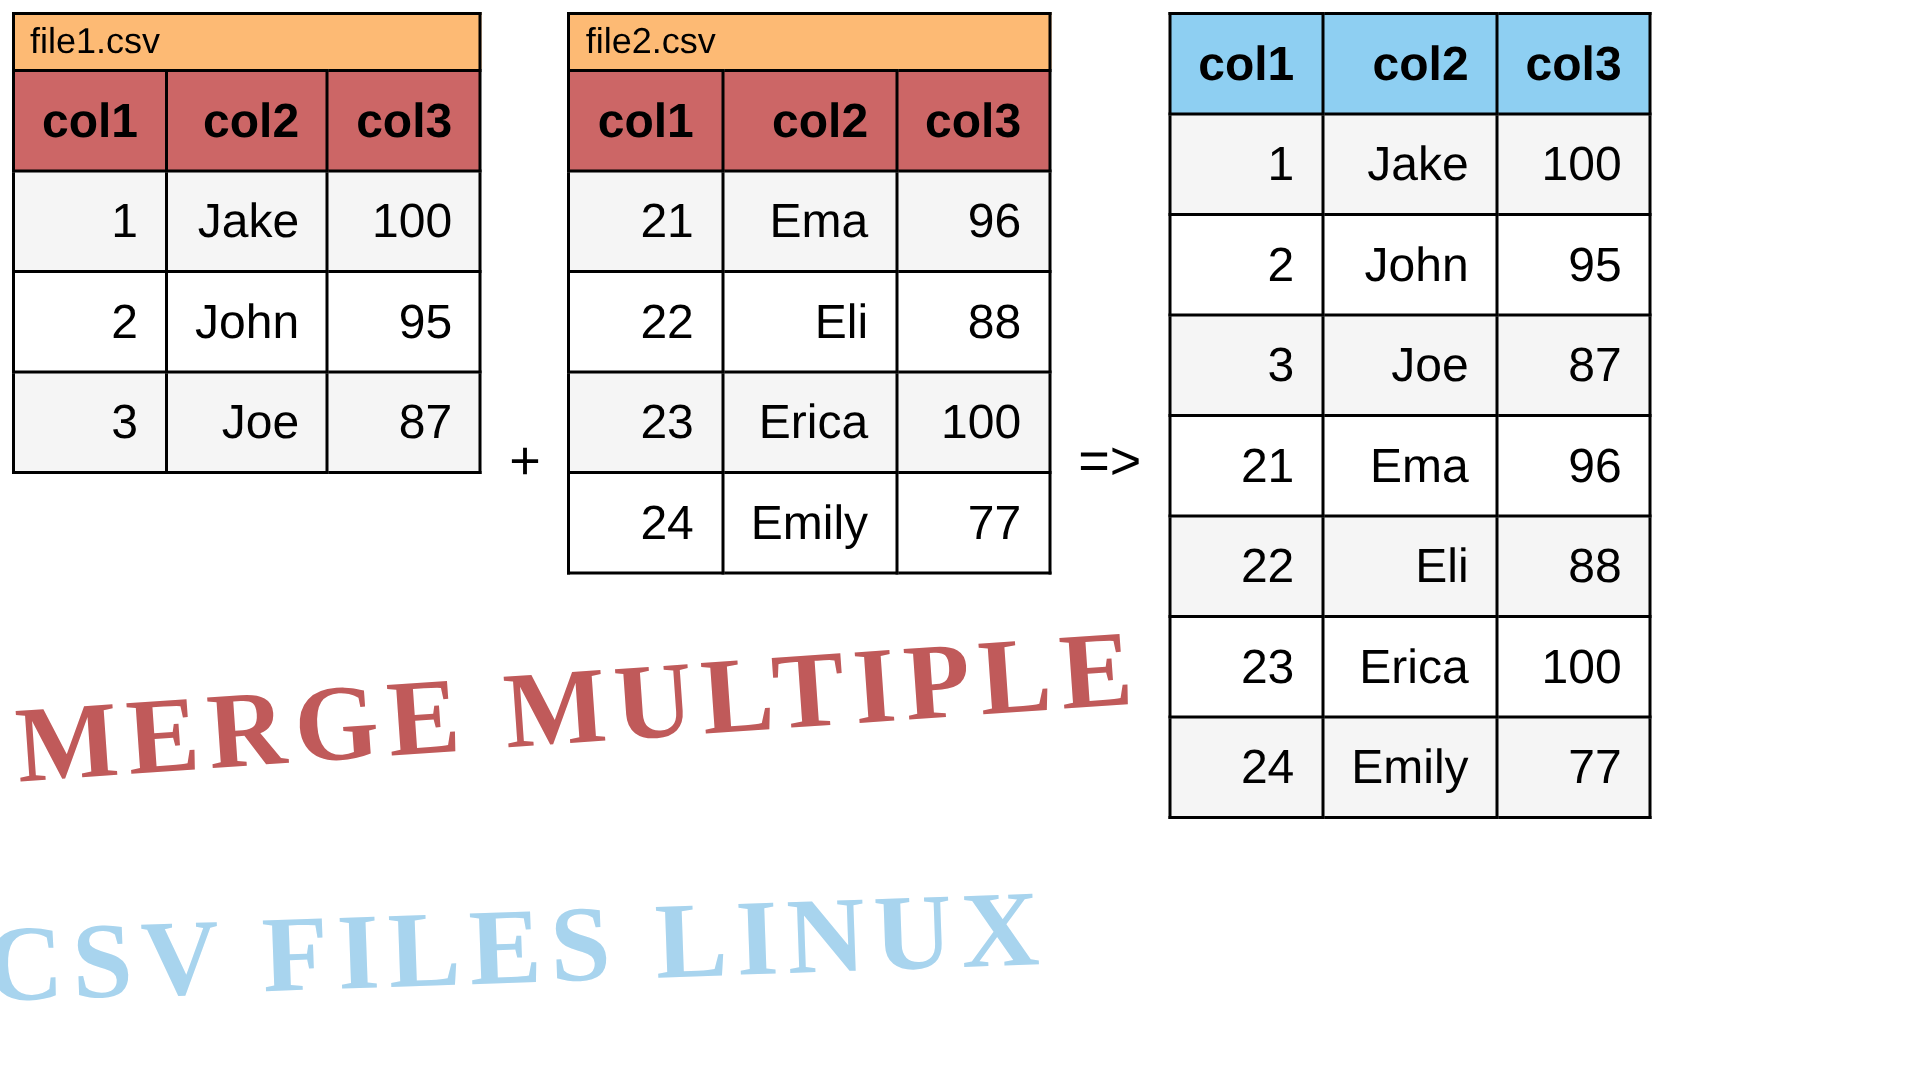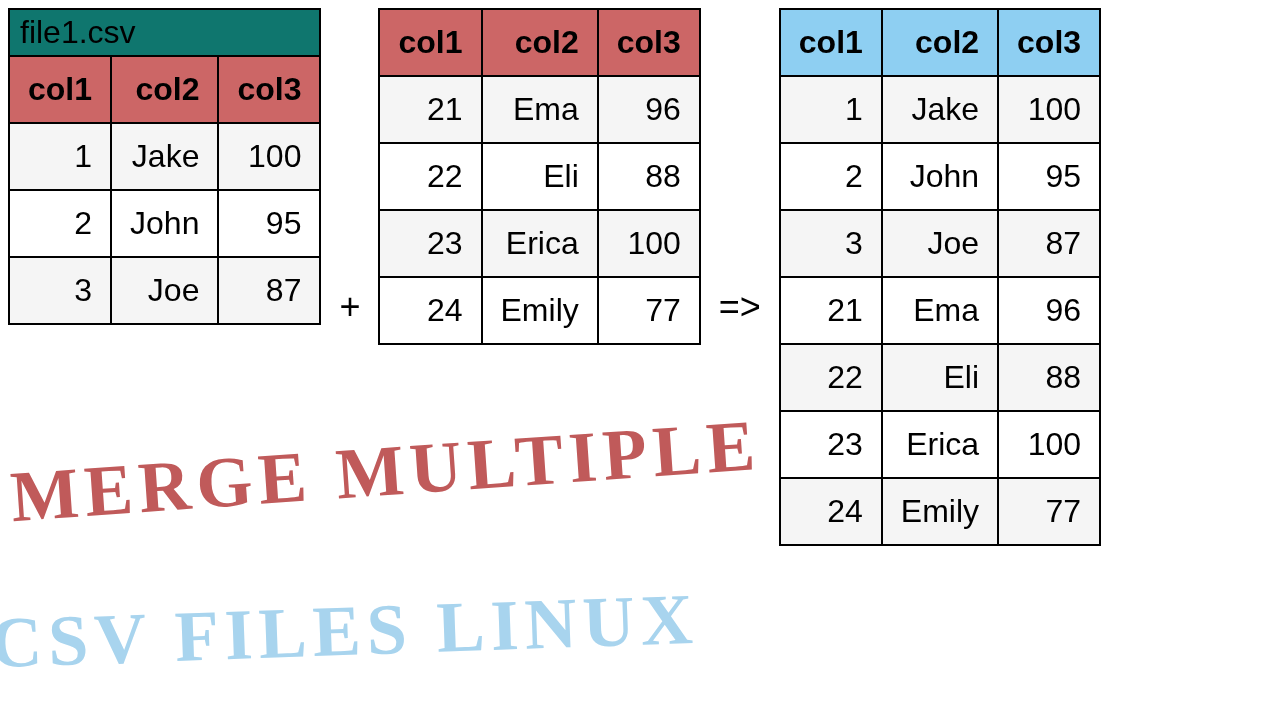--- a/index.html
+++ b/index.html
@@ -17,22 +17,22 @@
     display: flex;
     align-items: flex-start;
   }
   .table-block {
     display: inline-block;
   }
   .filename {
     border: 2px solid #000;
     border-bottom: none;
     padding: 4px 10px;
-    font-size: 32px;
-    background: #0f766e;
+    font-size: 24px;
+    background: #fdba74;
   }
   table {
     border-collapse: collapse;
   }
   th, td {
     border: 2px solid #000;
     padding: 14px 18px;
     font-size: 32px;
     text-align: right;
   }
@@ -112,20 +112,21 @@
           <td>Joe</td>
           <td>87</td>
         </tr>
       </tbody>
     </table>
   </div>
 
   <div class="op">+</div>
 
   <div class="table-block">
+    <div class="filename">file2.csv</div>
     <table>
       <thead class="hdr-red">
         <tr>
           <th>col1</th>
           <th>col2</th>
           <th>col3</th>
         </tr>
       </thead>
       <tbody>
         <tr>

